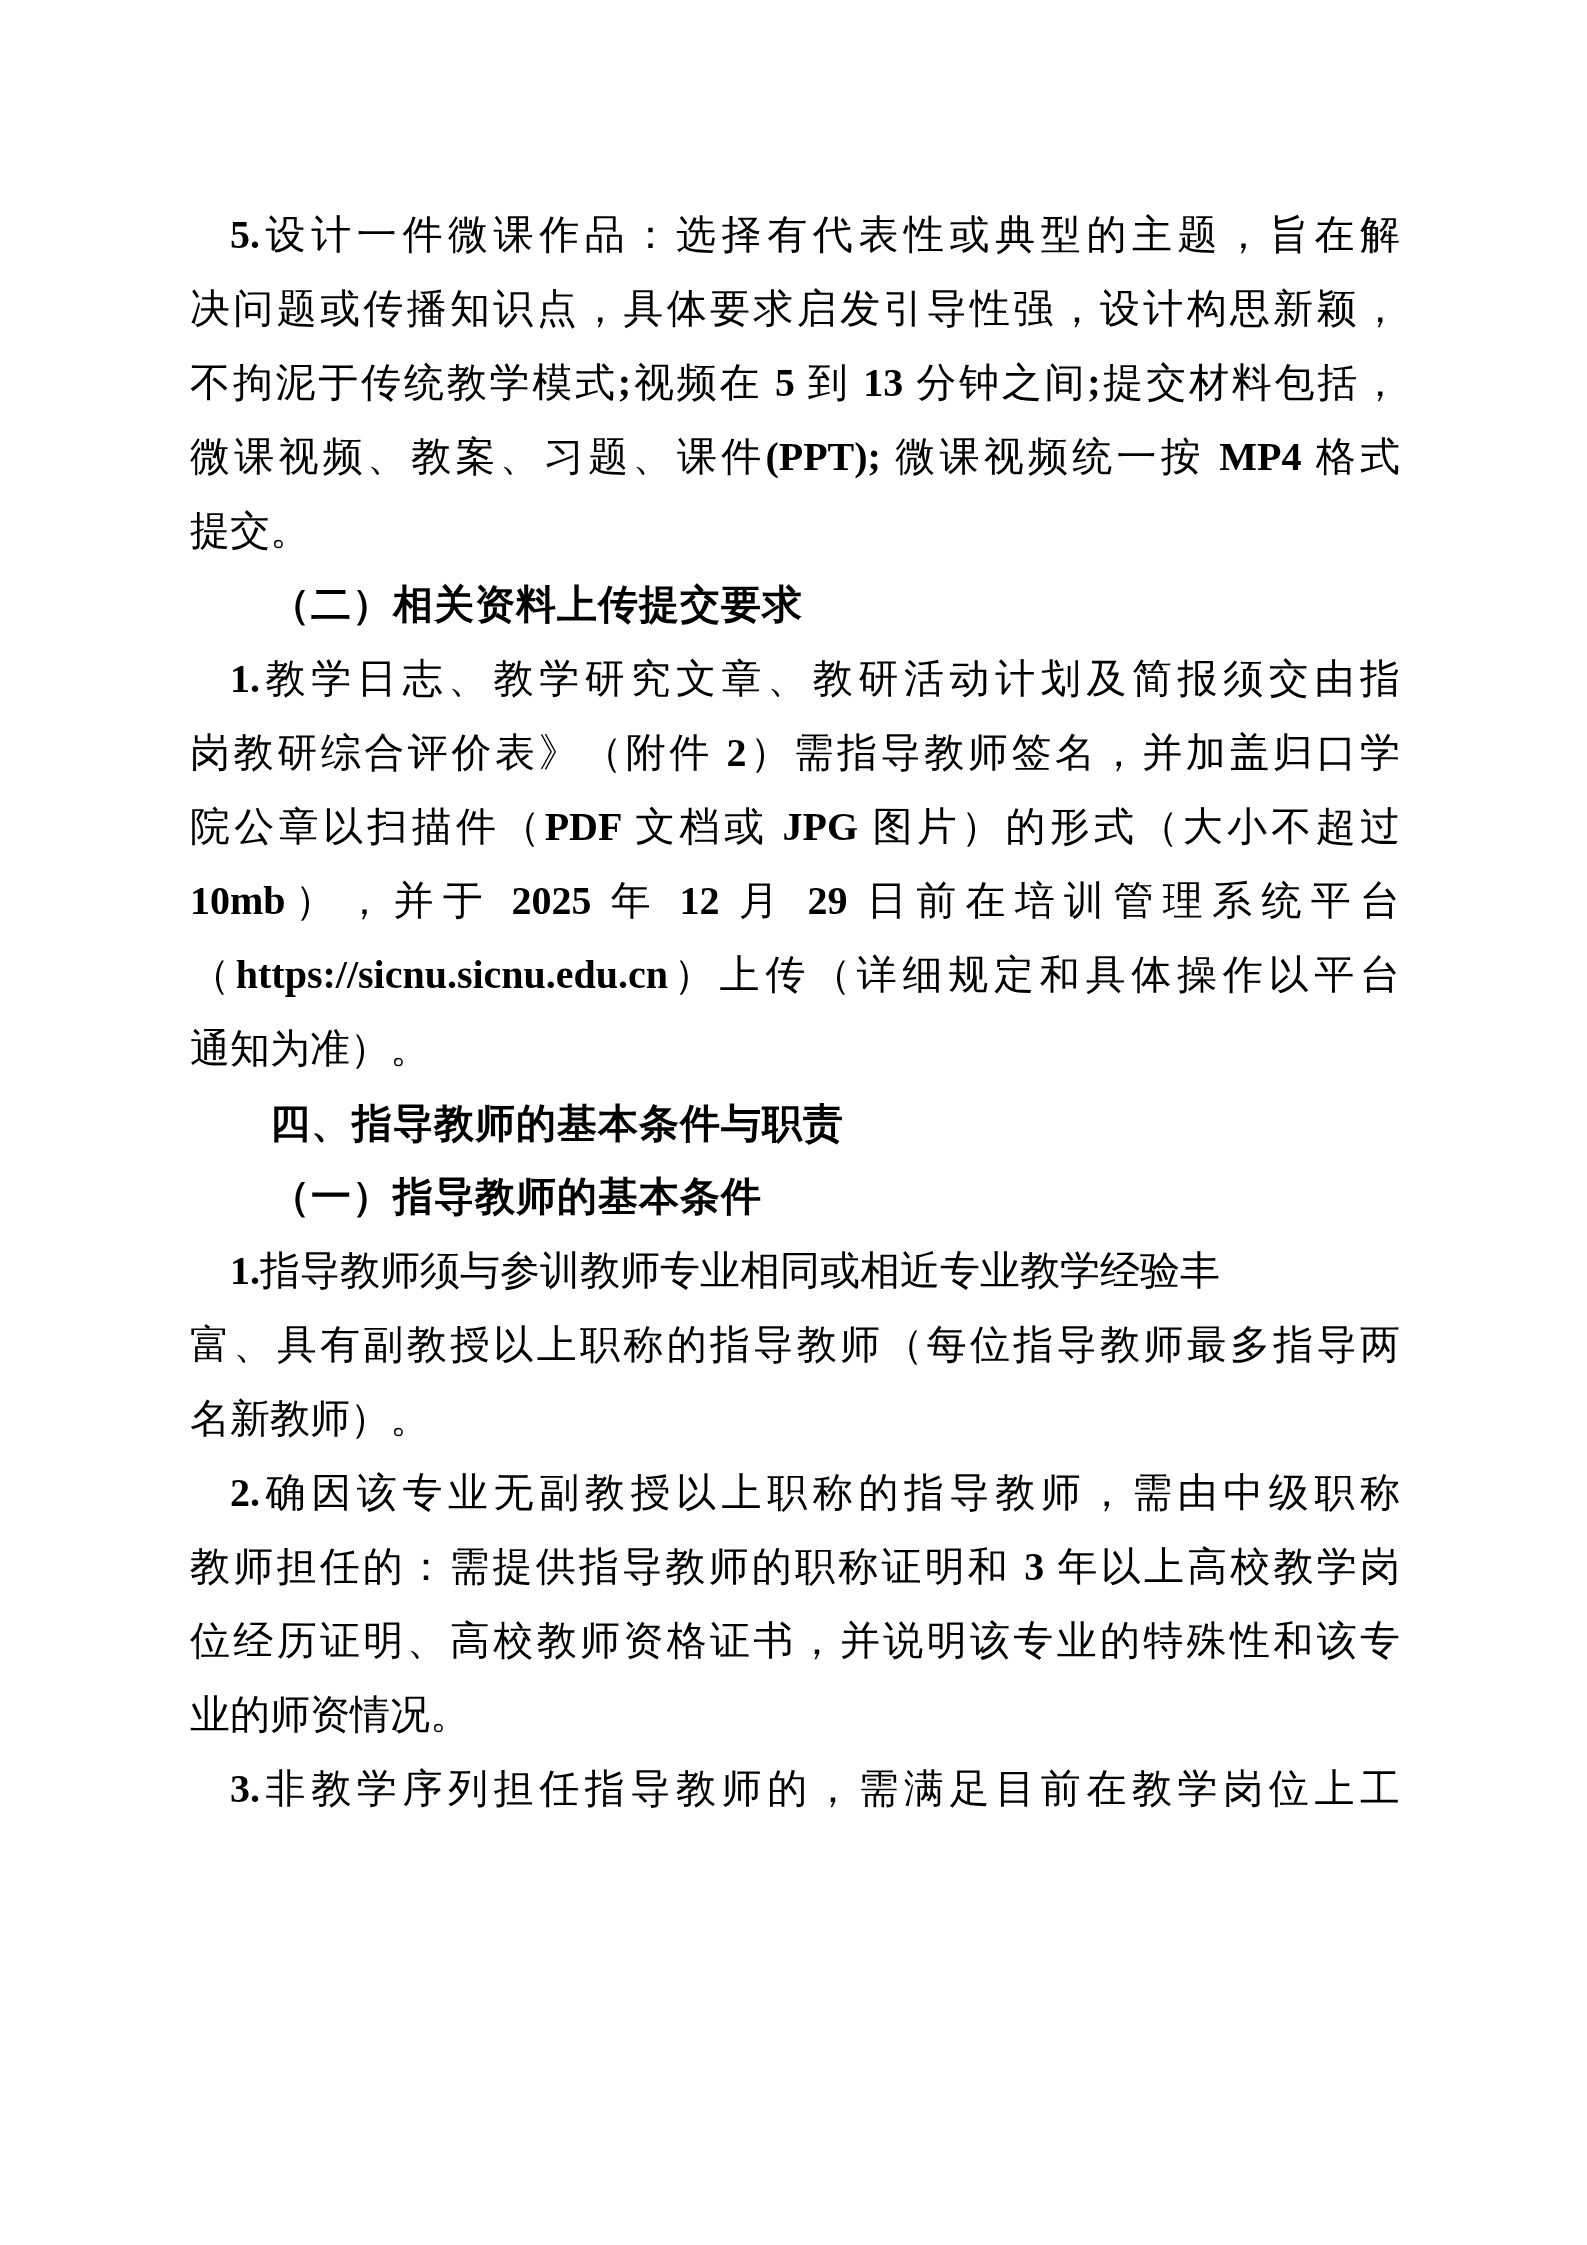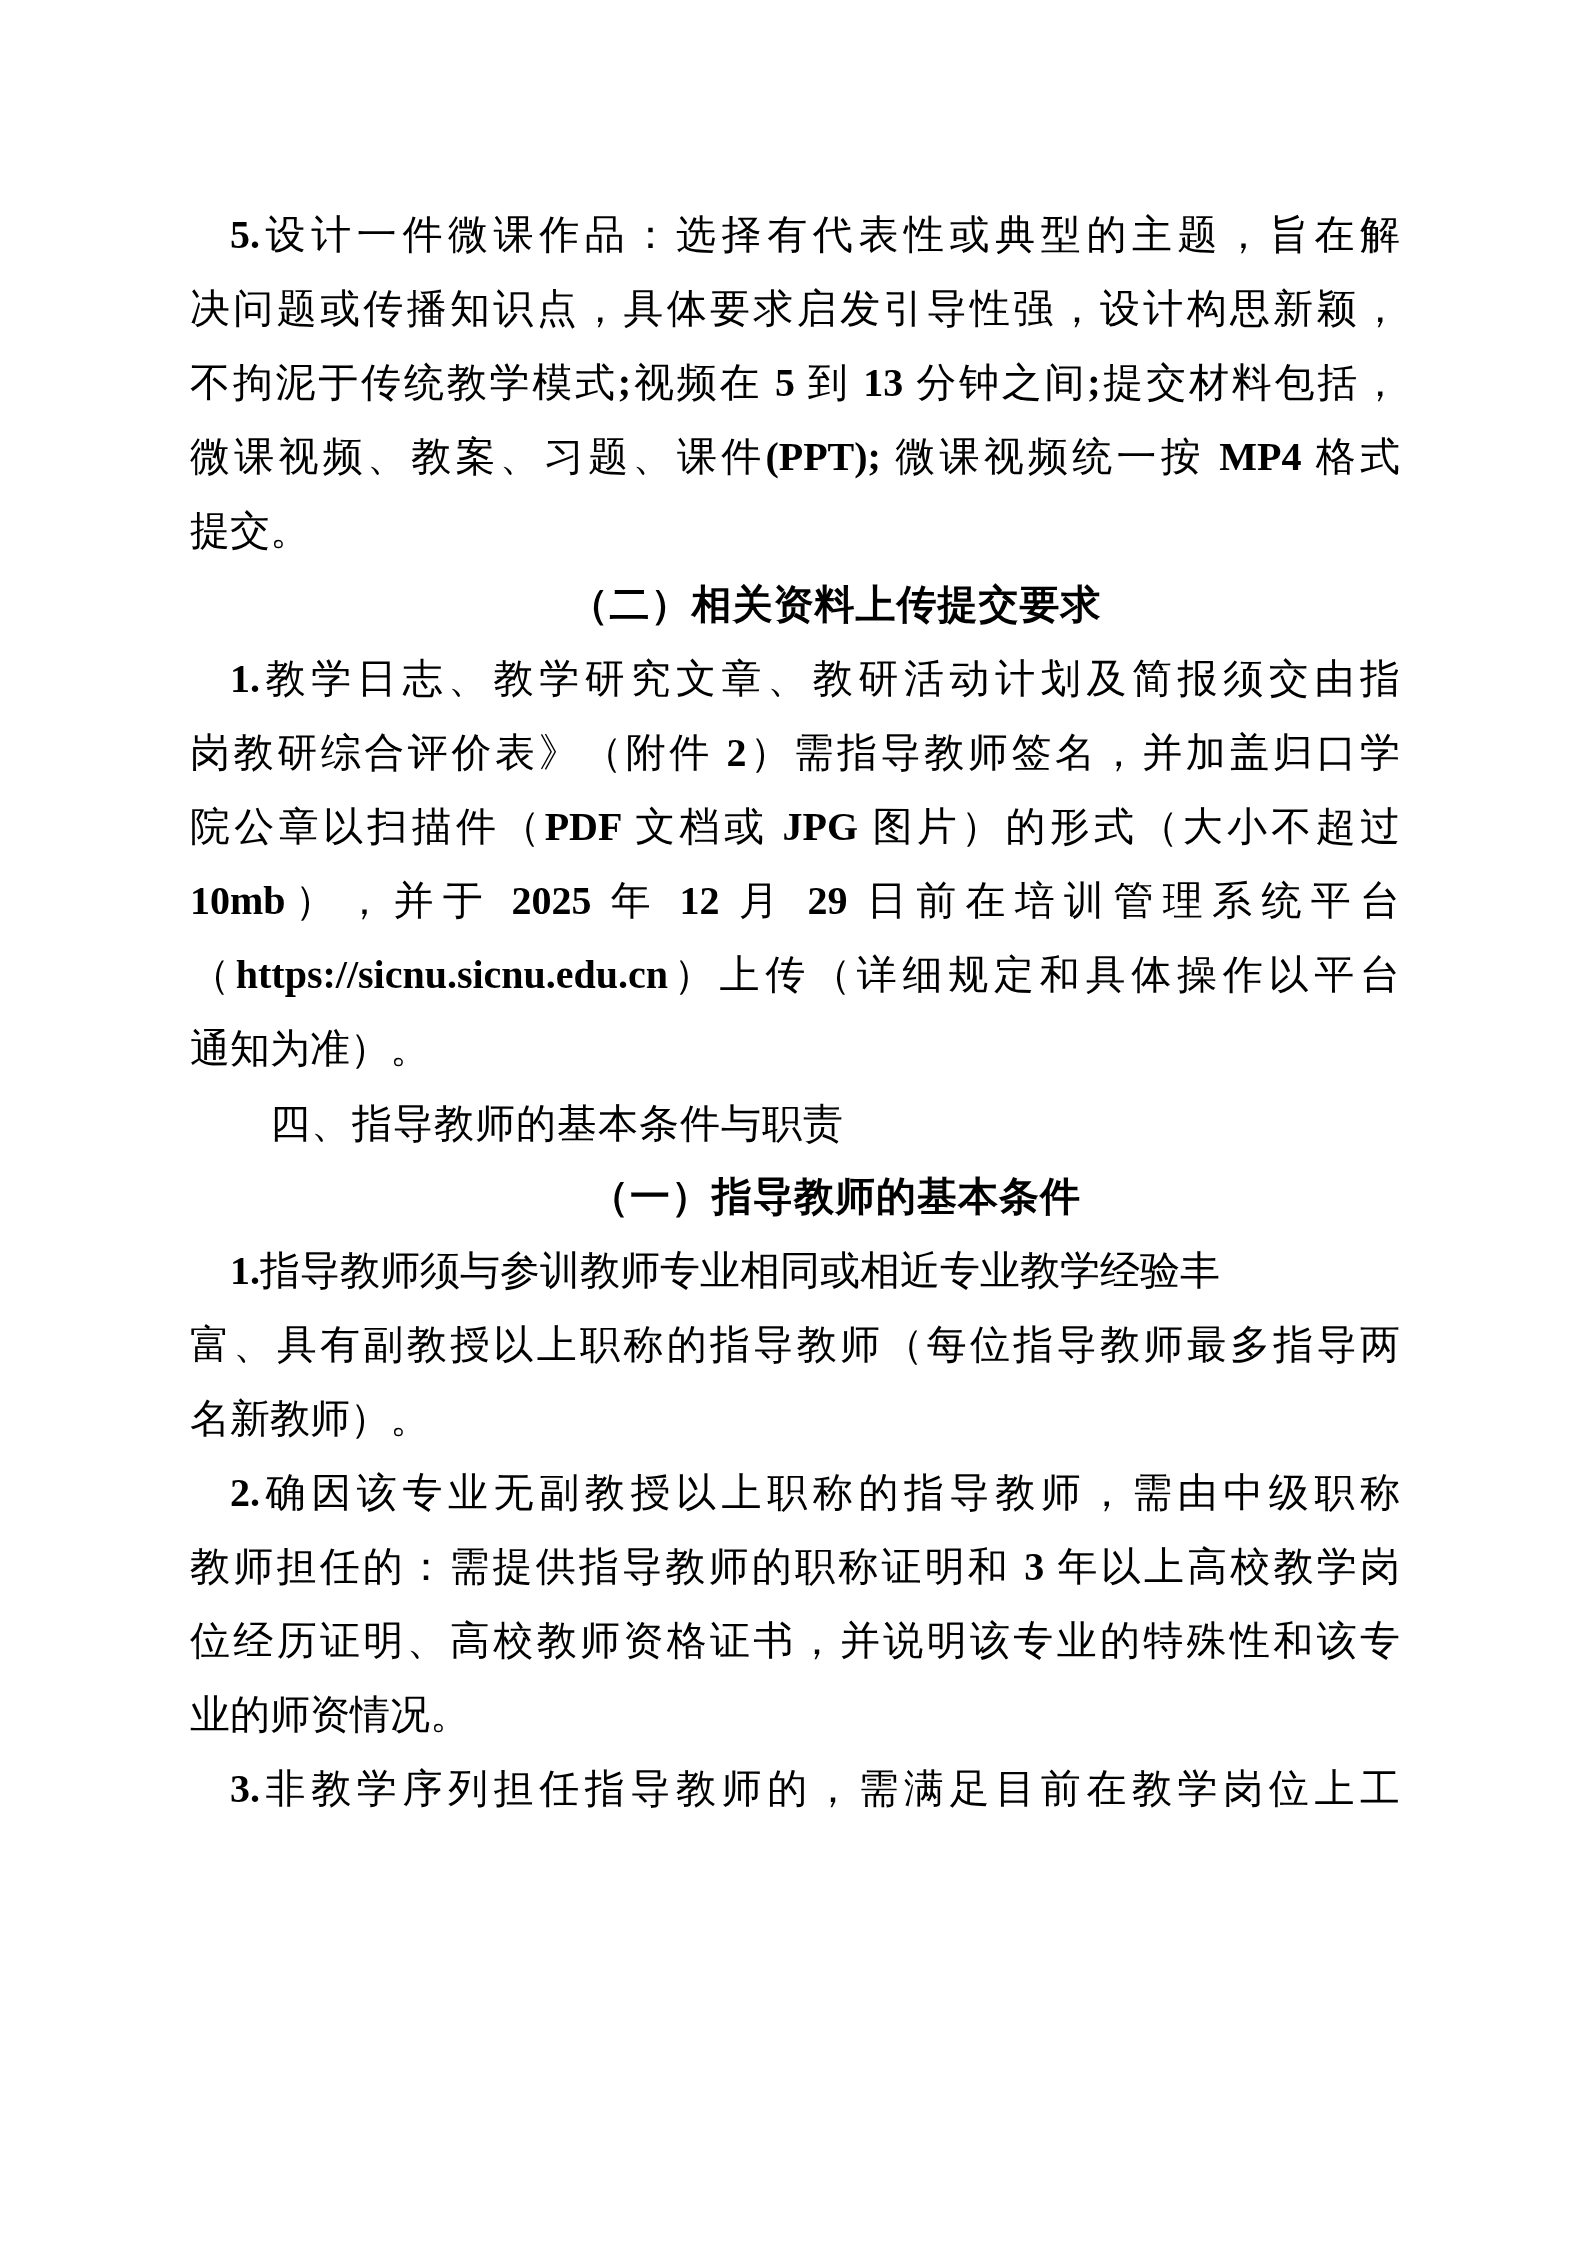--- a/index.html
+++ b/index.html
@@ -29,28 +29,27 @@
   .line b { font-weight: bold; }
   .justify {
     text-align: justify;
     text-align-last: justify;
   }
   .ind-num { text-indent: 40px; }
   .ind-cjk { text-indent: 80px; }
   .ind-none { text-indent: 0; }
   .h1 {
     font-family: "Liberation Sans", "DejaVu Sans", sans-serif;
-    font-weight: normal;
+    font-weight: bold;
     letter-spacing: 1px;
   }
   .h2 {
     font-family: "Liberation Serif", "DejaVu Serif", serif;
     font-weight: bold;
     letter-spacing: 1px;
-    text-align: center;
   }
   .footer {
     position: absolute;
     top: 2008px;
     left: 0;
     width: 100%;
     text-align: center;
     font-size: 29px;
     line-height: 40px;
     font-family: "Liberation Sans", "DejaVu Sans", sans-serif;

